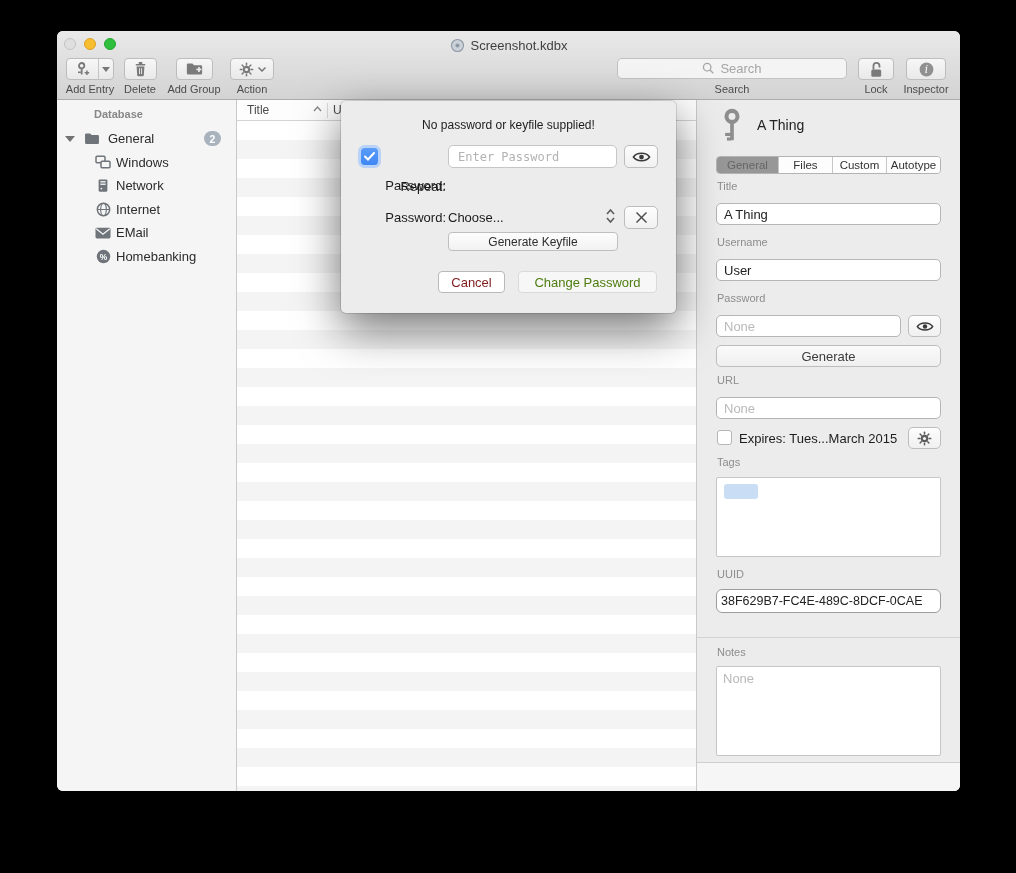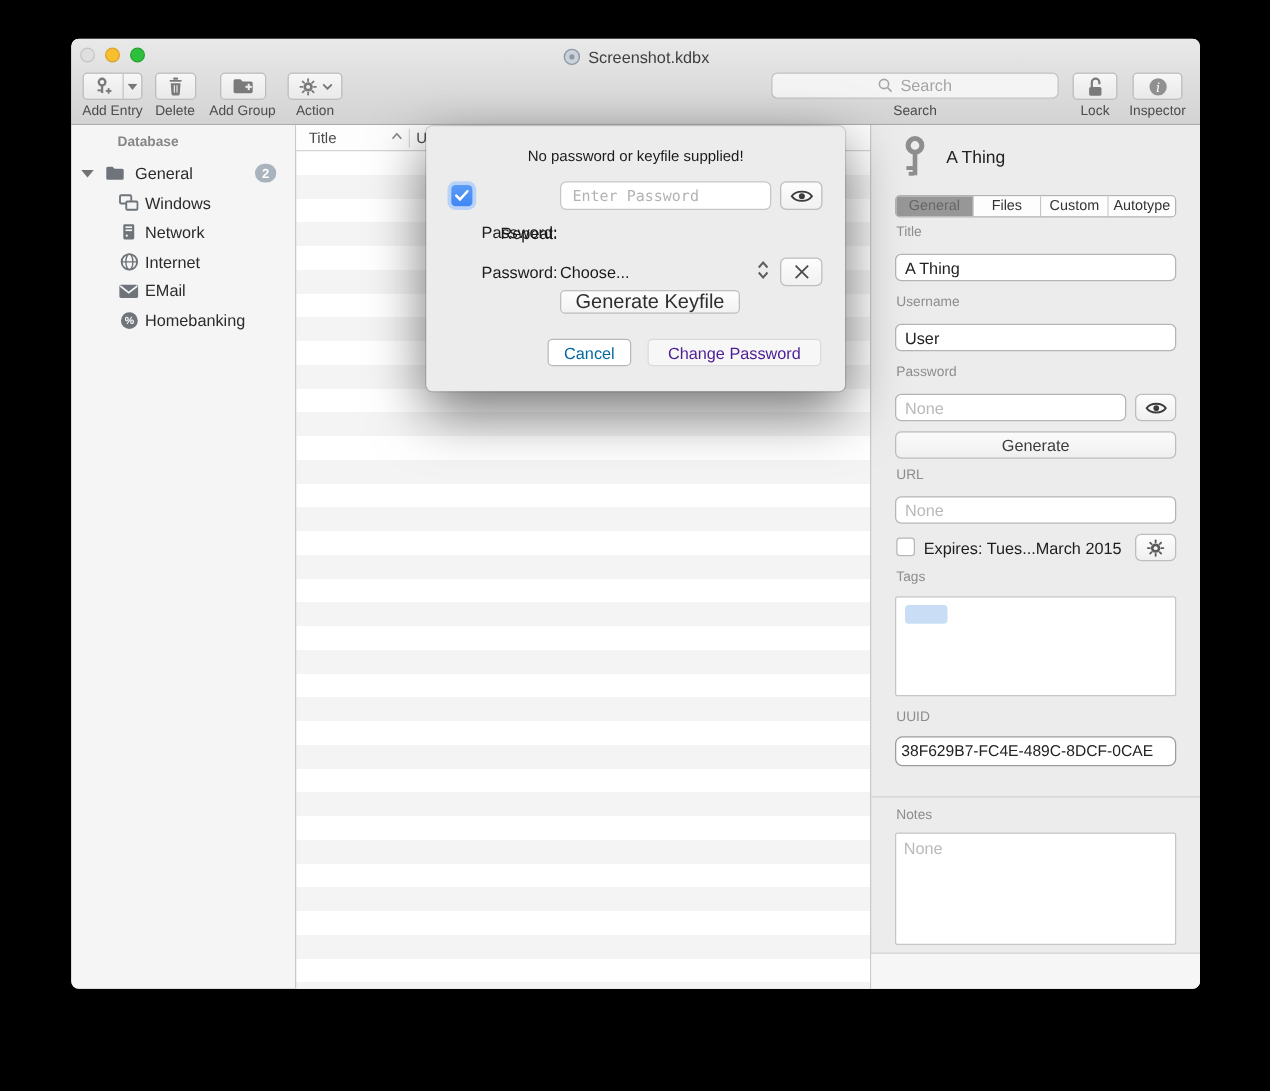--- a/index.html
+++ b/index.html
@@ -118,27 +118,27 @@
   .dlg-lbl { position:absolute; width:67px; text-align:right; color:#1b1b1b; }
   .dlg-input { position:absolute; left:107px; width:169px; height:23px; background:#fff;
     border:1px solid #c6c6c6; border-radius:5px; padding:0 9px;
     font-family:"DejaVu Sans Mono", monospace; font-size:12px; color:#333; }
   .dlg-input::placeholder { color:#b3b3b3; opacity:1; }
   .dlg-sq { position:absolute; left:283px; width:34px; height:23px;
     background:linear-gradient(#fdfdfd,#f1f1f1); border:1px solid #bdbdbd; border-radius:5px;
     display:flex; align-items:center; justify-content:center; }
   .choose { position:absolute; left:107px; top:109px; color:#1b1b1b; }
   .stepper { position:absolute; left:264px; top:107px; }
-  .gen-key { position:absolute; left:107px; top:131px; width:144px; height:19px;
+  .gen-key { position:absolute; left:107px; top:131px; width:170px; height:19px;
     background:linear-gradient(#fdfdfd,#f2f2f2); border:1px solid #bfbfbf; border-radius:4px;
-    font-size:16px; color:#2e2e2e; font-family:"Liberation Sans",sans-serif;text-align:center; }
+    font-size:12px; color:#2e2e2e; font-family:"Liberation Sans",sans-serif;text-align:center; }
   .dlg-btn { position:absolute; top:170px; height:22px; border-radius:4px;
     font-size:13px; font-family:"Liberation Sans",sans-serif; }
-  .cancel { left:97px; width:67px; background:#fff; border:1px solid #b9b9b9; color:#0369a1; }
-  .changepw { left:177px; width:139px; background:#f7f7f7; border:1px solid #dadada; color:#4c1d95; }
+  .cancel { left:97px; width:67px; background:#fff; border:1px solid #b9b9b9; color:#7f1d1d; }
+  .changepw { left:177px; width:139px; background:#f7f7f7; border:1px solid #dadada; color:#4d7c0f; }
 </style>
 </head>
 <body>
 
 <div class="canvas">
   <div class="window">
 
     <div class="chrome">
       <div class="traffic">
         <div class="tl close"></div>

